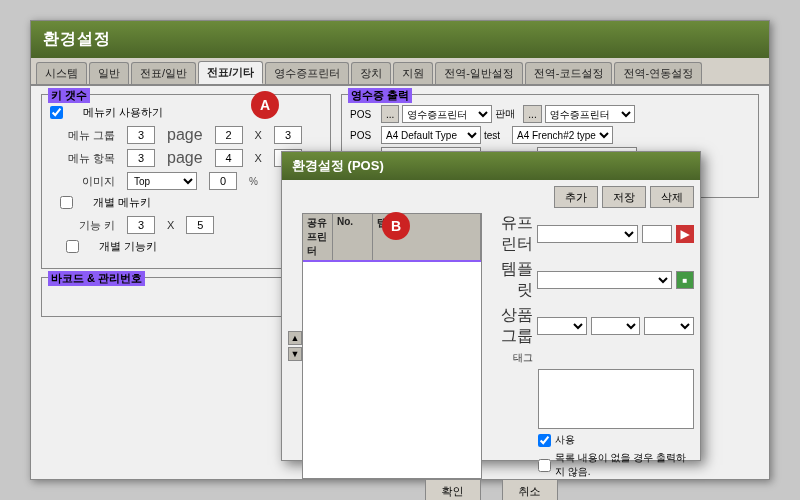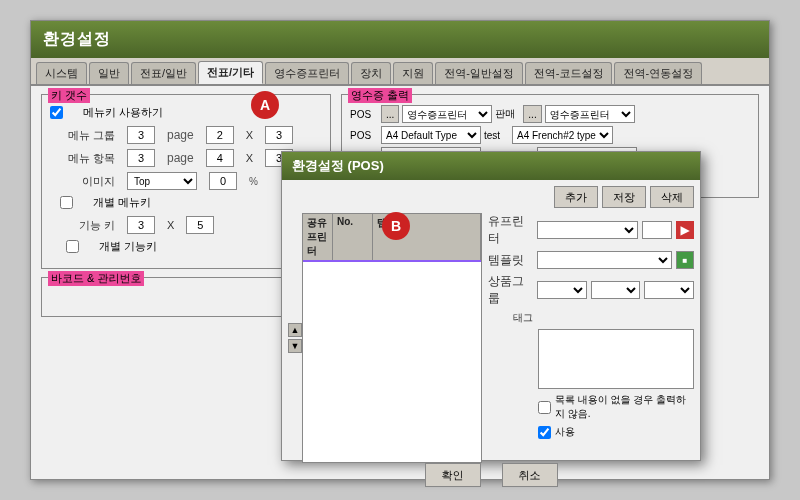--- a/index.html
+++ b/index.html
@@ -70,24 +70,24 @@
 
     
     .left-panel {
       width: 290px;
     }
 
     .section-label {
       position: absolute;
       top: -7px;
       left: 6px;
-      background: #ec4899;
+      background: #8b5cf6;
       padding: 0 3px;
       font-size: 11px;
-      font-weight: normal;
+      font-weight: bold;
     }
 
     .section-container {
       border: 1px solid #888;
       margin-bottom: 8px;
       padding: 8px;
       padding-top: 10px;
       position: relative;
       background: #f0f0f0;
     }
@@ -117,21 +117,21 @@
       width: 28px;
       height: 18px;
       border: 1px solid #888;
       background: white;
       text-align: center;
       font-size: 11px;
     }
 
     .page-label {
       color: #555;
-      font-size: 12px;
+      font-size: 16px;
     }
 
     .x-label {
       color: #333;
     }
 
     .dropdown-small {
       height: 18px;
       font-size: 10px;
       border: 1px solid #888;
@@ -270,23 +270,23 @@
     }
 
     .form-field-row {
       display: flex;
       align-items: center;
       gap: 4px;
     }
 
     .field-label {
       width: 45px;
-      font-size: 12px;
+      font-size: 16px;
       color: #333;
-      text-align: left;
+      text-align: right;
     }
 
     .field-select {
       height: 18px;
       font-size: 10px;
       border: 1px solid #888;
       background: white;
       flex: 1;
     }
 
@@ -584,27 +584,27 @@
             <select class="field-select"></select>
           </div>
 
           <div style="font-size:10px;color:#333;">
             <span style="display:inline-block;width:45px;text-align:right;">태그</span>
           </div>
 
           <div class="tag-area"></div>
 
           <div class="checkbox-small-row">
+            <input type="checkbox" checked="" style="">
+            <span>사용</span>
+          </div>
+
+          <div class="checkbox-small-row">
             <input type="checkbox" style="">
             <span>목록 내용이 없을 경우 출력하지 않음.</span>
-          </div>
-
-          <div class="checkbox-small-row">
-            <input type="checkbox" checked="" style="">
-            <span>사용</span>
           </div>
         </div>
       </div>
 
       <div class="sub-bottom-btns">
         <button class="bottom-btn">확인</button>
         <button class="bottom-btn">취소</button>
       </div>
     </div>
 

